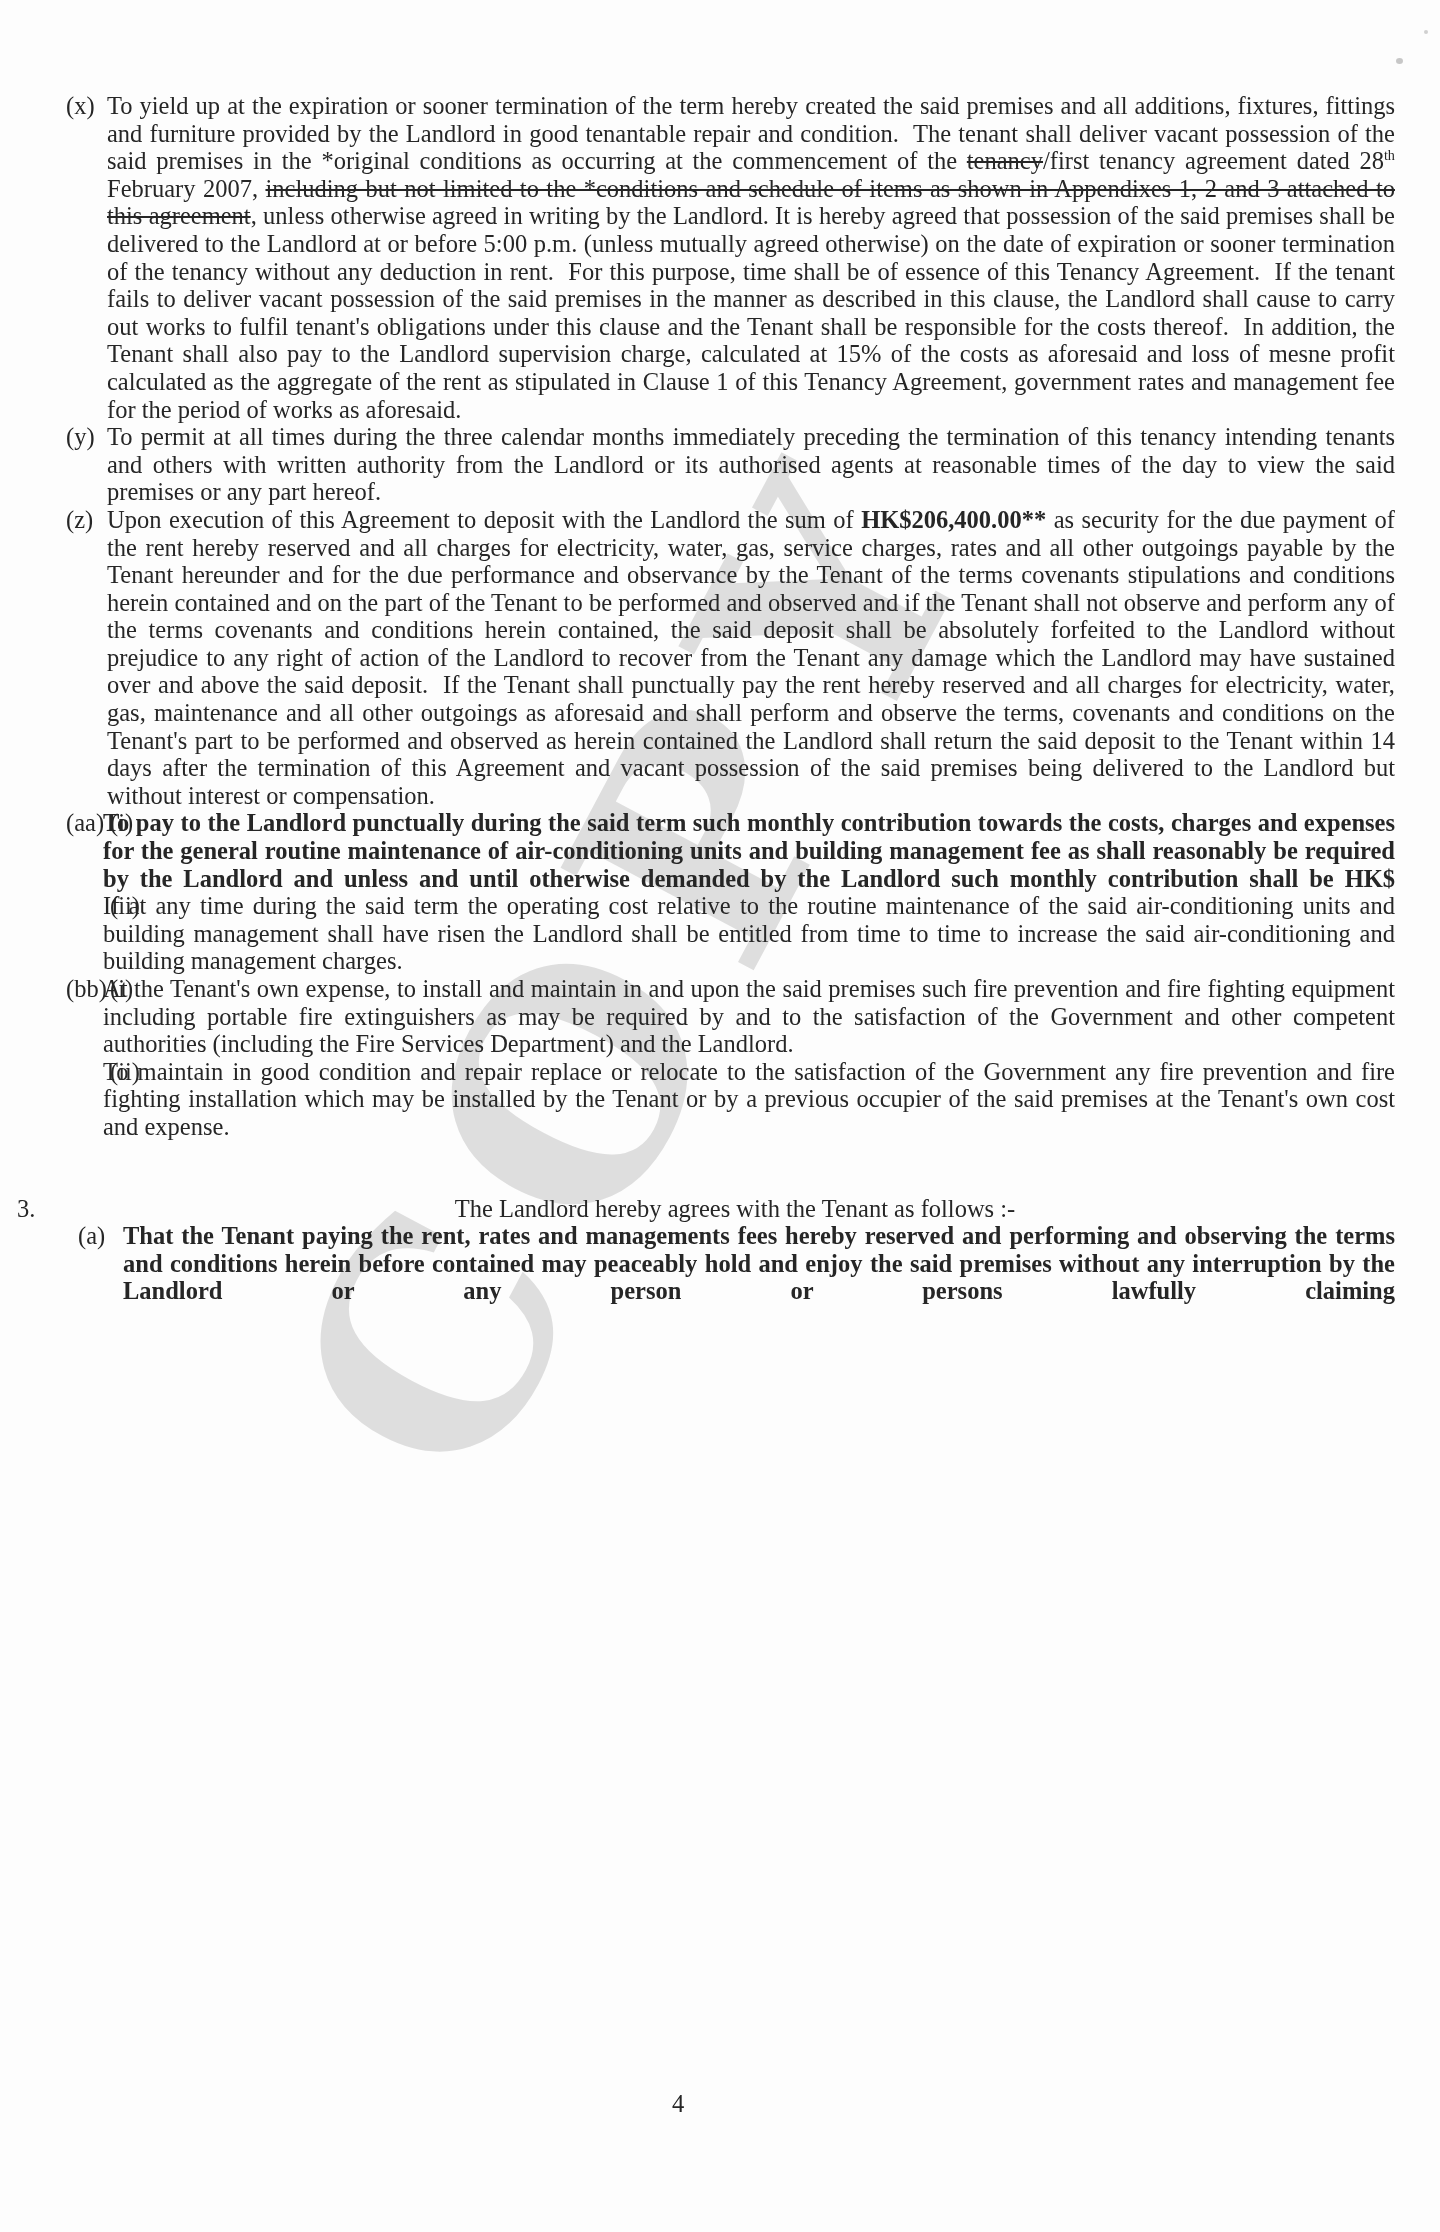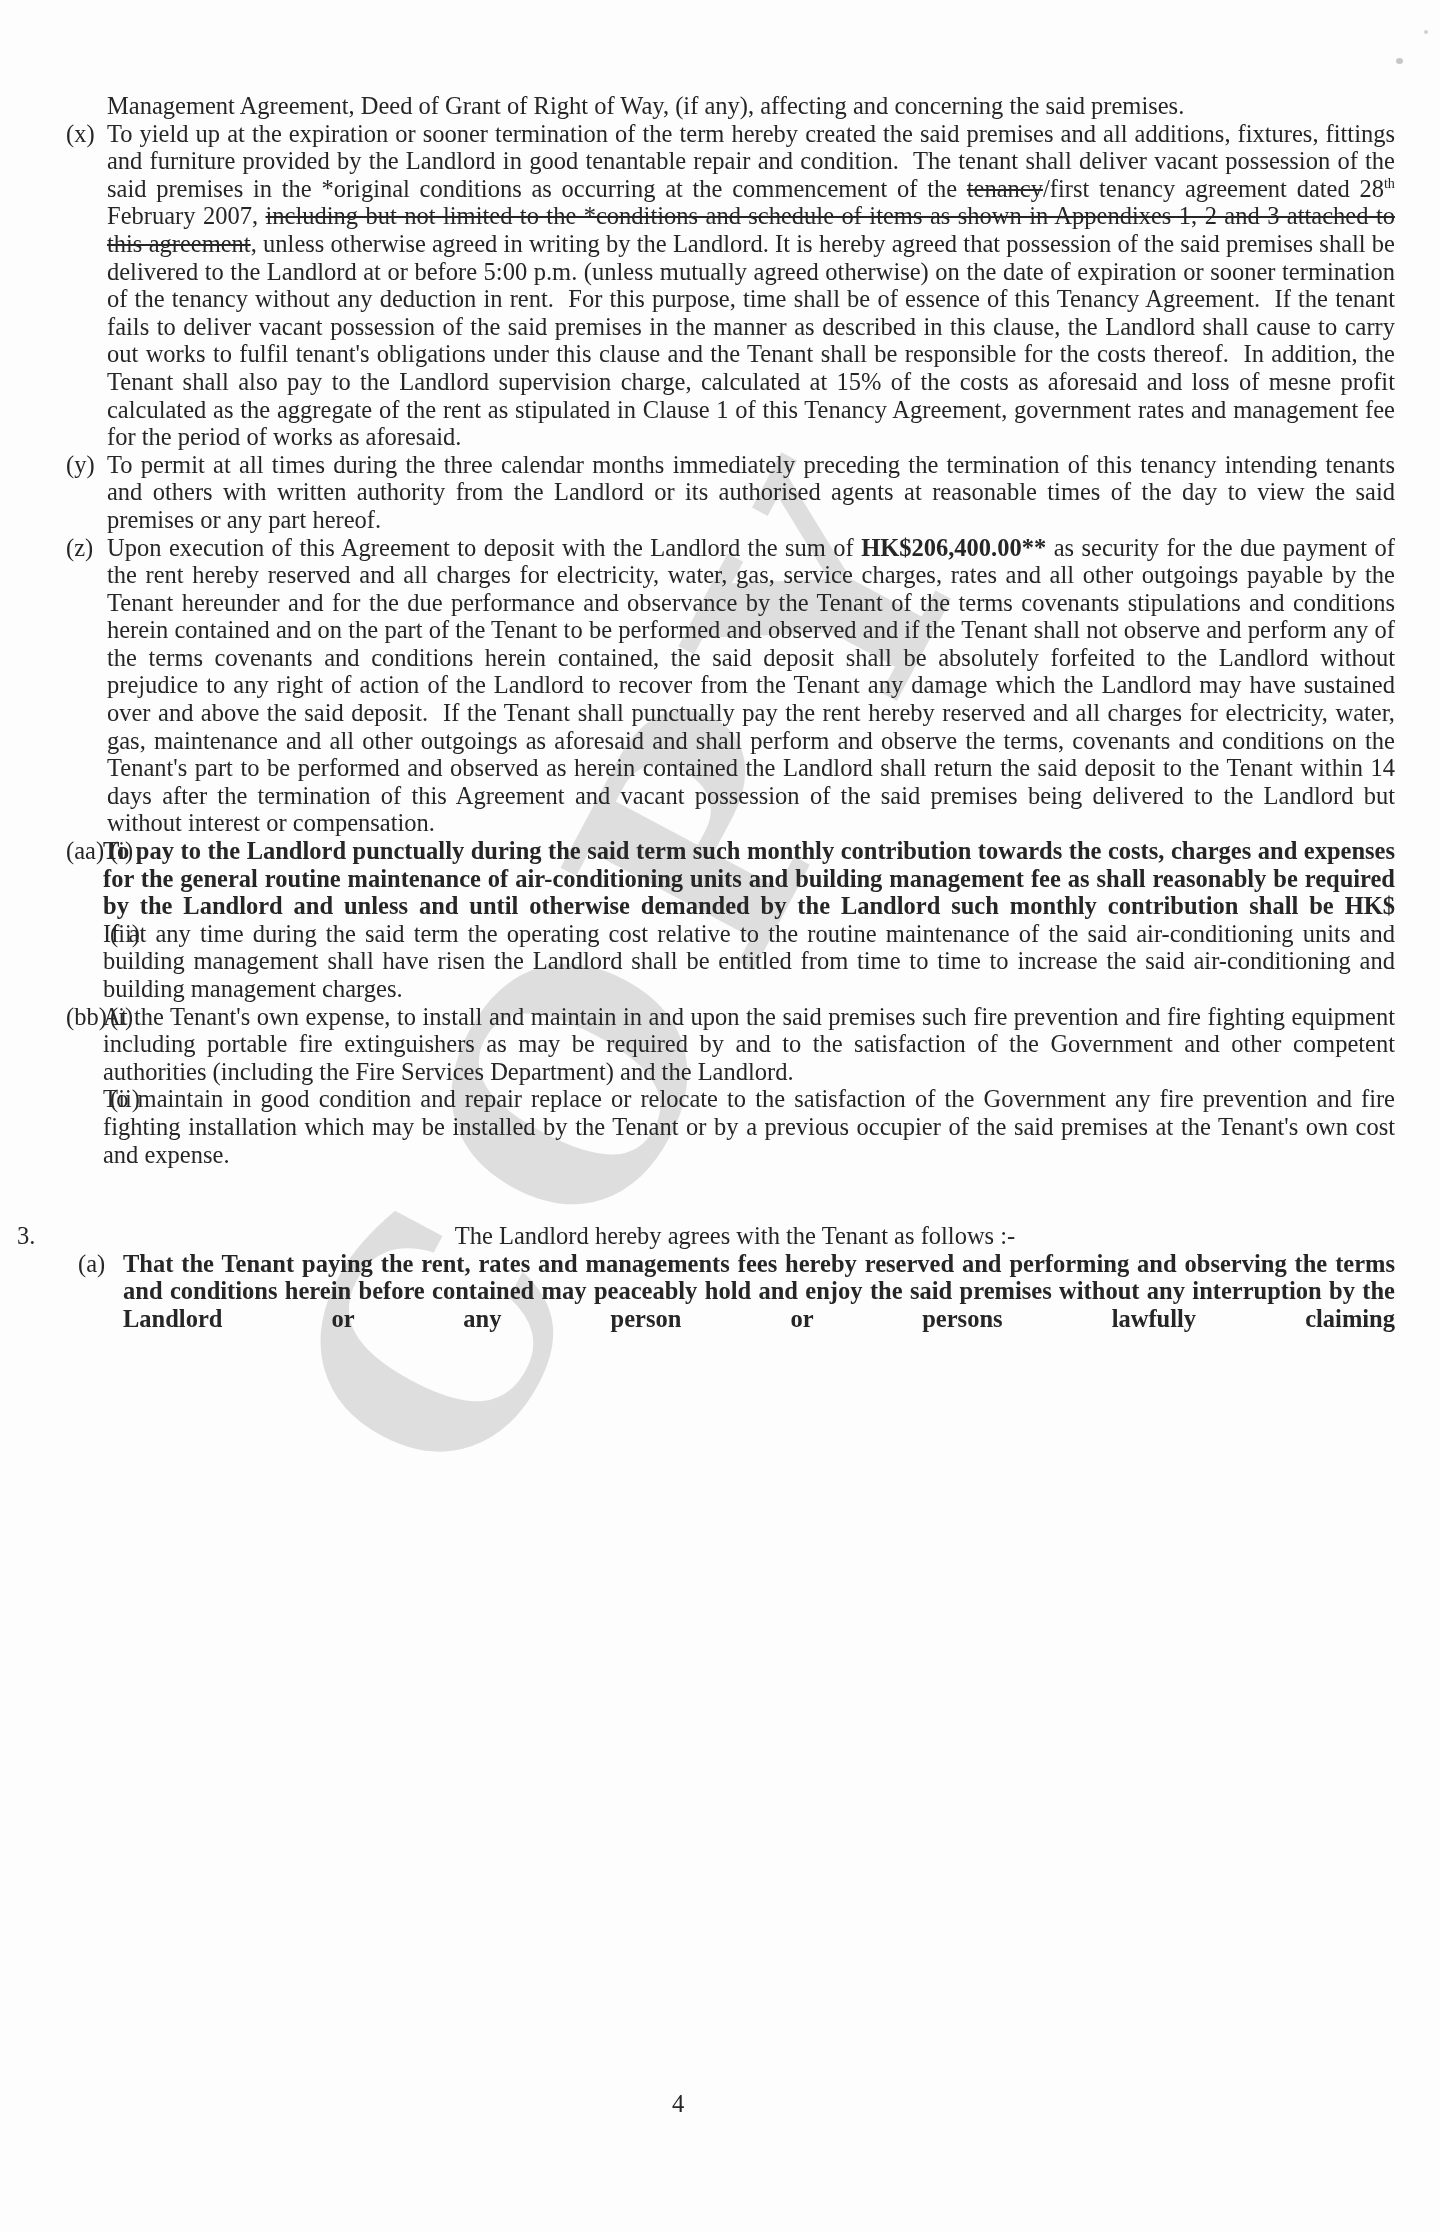--- a/index.html
+++ b/index.html
@@ -53,23 +53,20 @@
 <body>
 
 <div class="page">
 
   <div class="watermark">COPY</div>
   <div class="speck s1"></div>
   <div class="speck s2"></div>
 
   <div class="flow">
 
-    <div class="row">
-      <p class="para"><span>Management Agreement, Deed of Grant of Right of Way, (if any), affecting and concerning the said premises.</span></p>
-    </div>
 
     <div class="row">
       <span class="lab l1">(x)</span>
       <p class="para"><span>To yield up at the expiration or sooner termination of the term hereby created the said premises and all additions, fixtures, fittings and furniture provided by the Landlord in good tenantable repair and condition.&nbsp; The tenant shall deliver vacant possession of the said premises in the *original conditions as occurring at the commencement of the </span><span class="strike">tenancy</span><span>/first tenancy agreement dated 28</span><span class="sup">th</span><span> February 2007, </span><span class="strike">including but not limited to the *conditions and schedule of items as shown in Appendixes 1, 2 and 3 attached to this agreement</span><span>, unless otherwise agreed in writing by the Landlord. It is hereby agreed that possession of the said premises shall be delivered to the Landlord at or before 5:00 p.m. (unless mutually agreed otherwise) on the date of expiration or sooner termination of the tenancy without any deduction in rent.&nbsp; For this purpose, time shall be of essence of this Tenancy Agreement.&nbsp; If the tenant fails to deliver vacant possession of the said premises in the manner as described in this clause, the Landlord shall cause to carry out works to fulfil tenant's obligations under this clause and the Tenant shall be responsible for the costs thereof.&nbsp; In addition, the Tenant shall also pay to the Landlord supervision charge, calculated at 15% of the costs as aforesaid and loss of mesne profit calculated as the aggregate of the rent as stipulated in Clause 1 of this Tenancy Agreement, government rates and management fee for the period of works as aforesaid.</span></p>
     </div>
 
     <div class="row">
       <span class="lab l1">(y)</span>
       <p class="para"><span>To permit at all times during the three calendar months immediately preceding the termination of this tenancy intending tenants and others with written authority from the Landlord or its authorised agents at reasonable times of the day to view the said premises or any part hereof.</span></p>
     </div>

